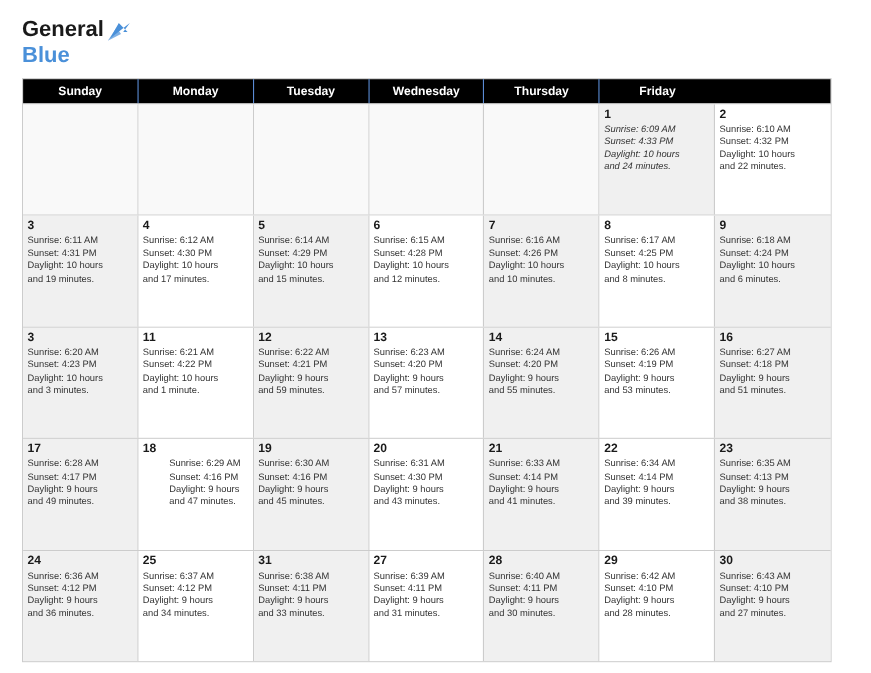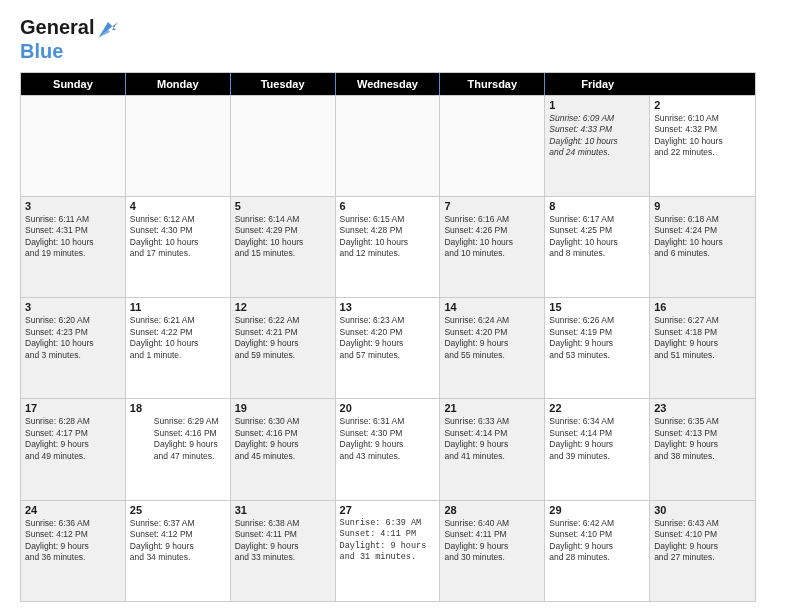--- a/index.html
+++ b/index.html
@@ -318,21 +318,21 @@
           </div>
           <div class="cal-cell shaded">
             <div class="day-num">31</div>
             <div class="cell-info" style="white-space: pre-line;">Sunrise: 6:38 AM
 Sunset: 4:11 PM
 Daylight: 9 hours
 and 33 minutes.</div>
           </div>
           <div class="cal-cell">
             <div class="day-num">27</div>
-            <div class="cell-info" style="white-space: pre-line; font-family: Liberation Mono, monospace;">Sunrise: 6:39 AM
+            <div class="cell-info" style="white-space: pre-line;">Sunrise: 6:39 AM
 Sunset: 4:11 PM
 Daylight: 9 hours
 and 31 minutes.</div>
           </div>
           <div class="cal-cell shaded">
             <div class="day-num">28</div>
             <div class="cell-info" style="white-space: pre-line;">Sunrise: 6:40 AM
 Sunset: 4:11 PM
 Daylight: 9 hours
 and 30 minutes.</div>

